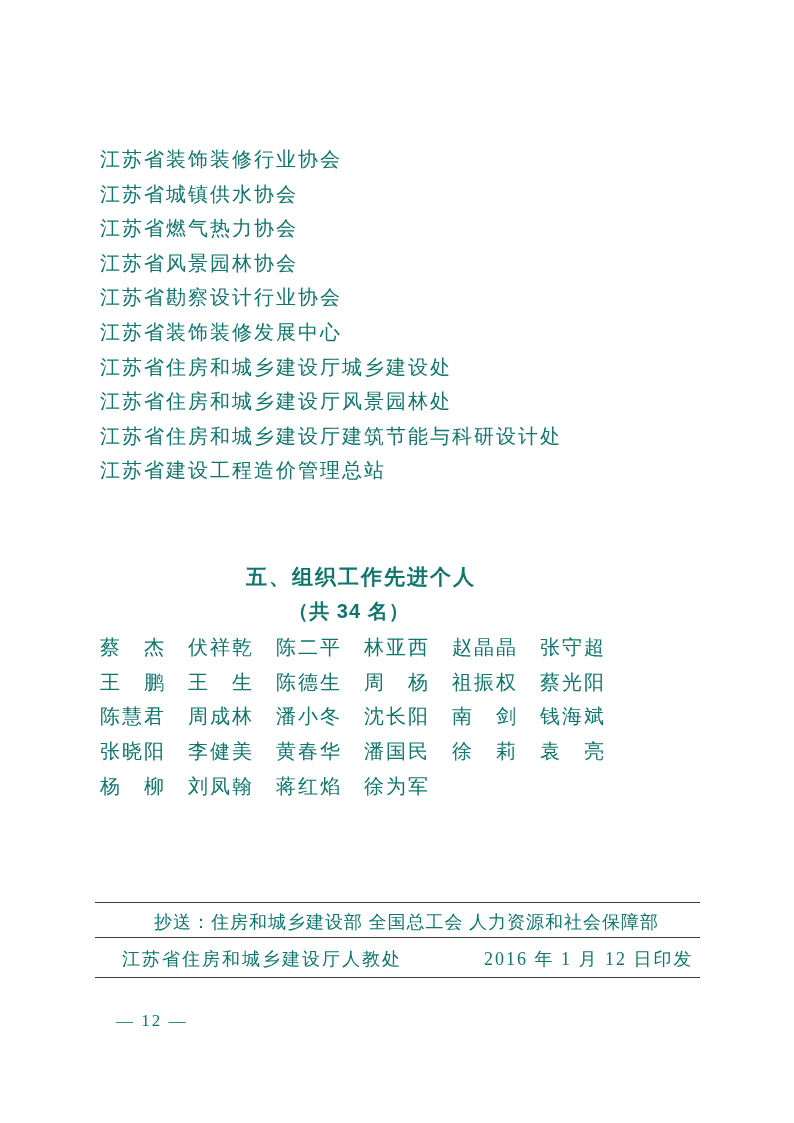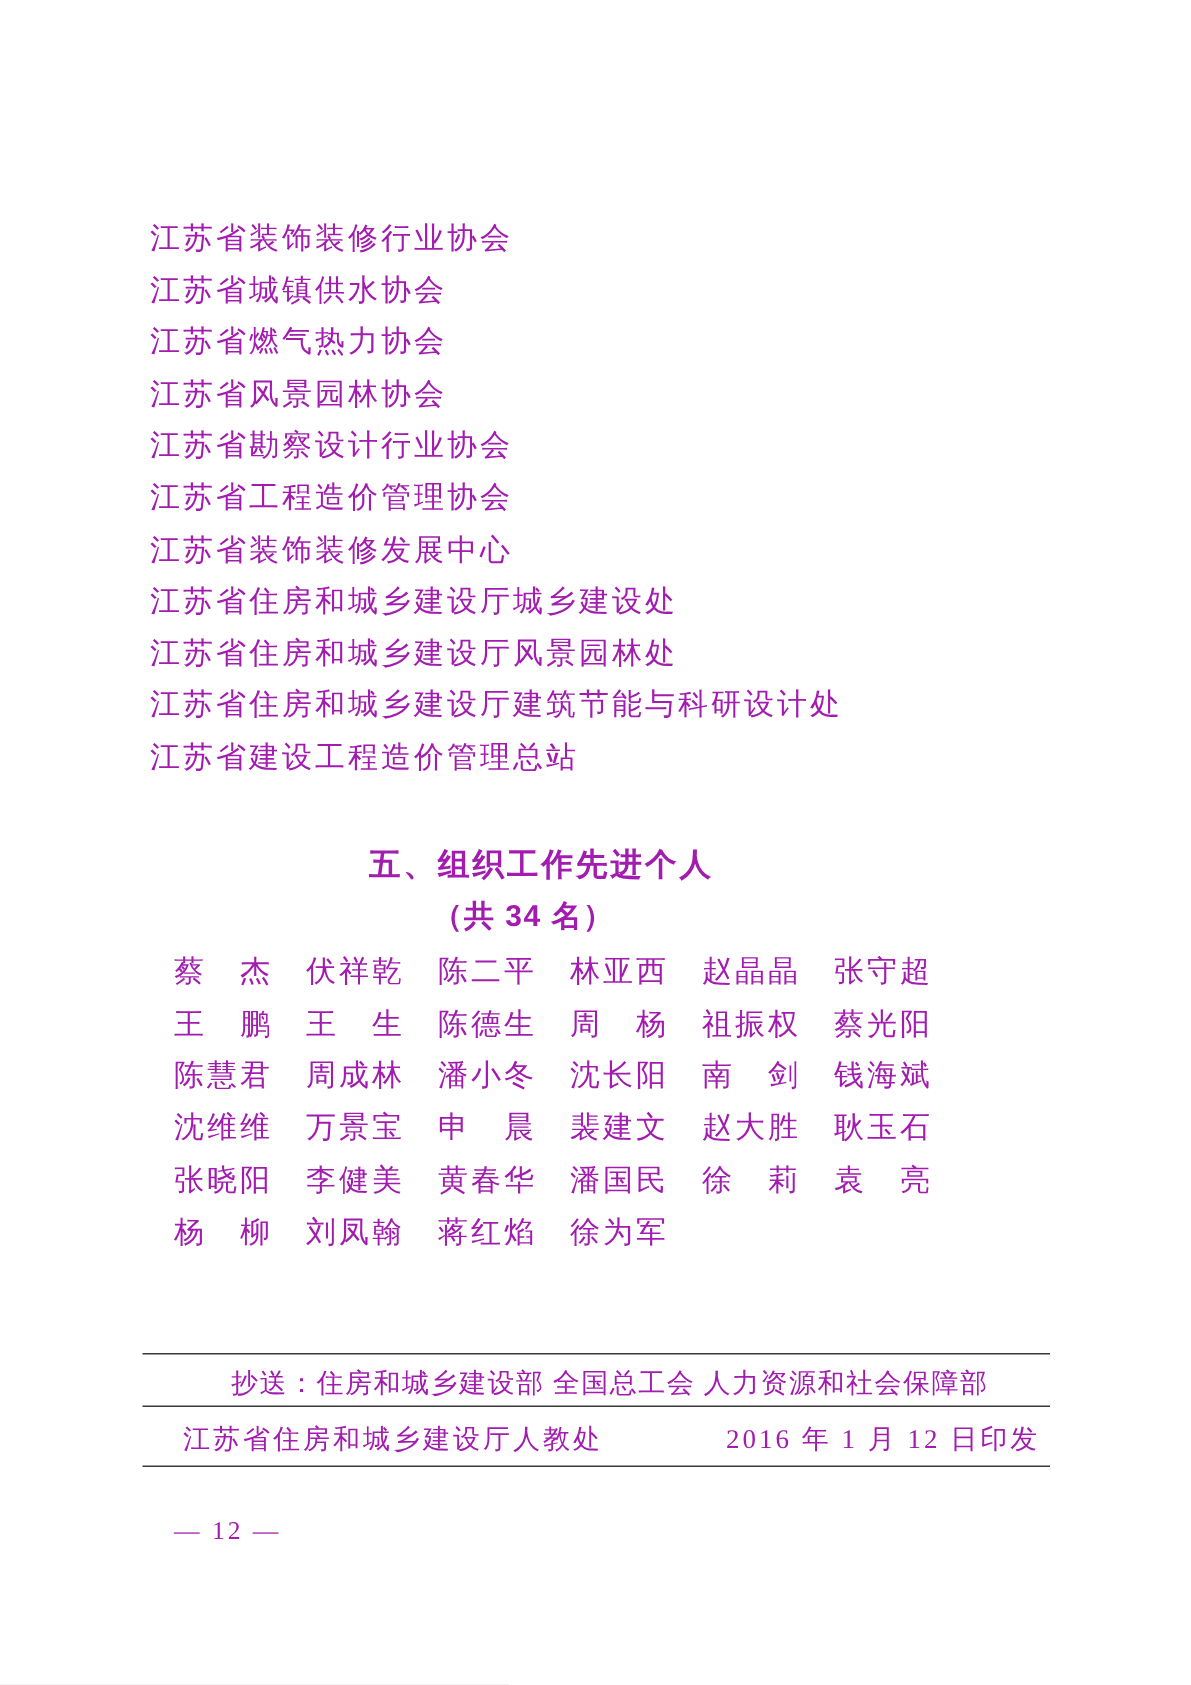--- a/index.html
+++ b/index.html
@@ -3,21 +3,21 @@
 <meta charset="utf-8">
 <style>
   html, body { margin: 0; padding: 0; background: #e8e8e8; }
   .page {
     position: relative;
     width: 794px;
     height: 1123px;
     margin: 0 auto;
     background: #ffffff;
     font-family: "Liberation Serif", "DejaVu Serif", serif;
-    color: #a21caf;
+    color: #0f766e;
     overflow: hidden;
   }
   
   .org-list {
     position: absolute;
     left: 100px;
     top: 142px;
   }
   .org-line {
     font-size: 20px;
@@ -48,21 +48,20 @@
     font-weight: bold;
     font-size: 20px;
     line-height: 30px;
     letter-spacing: 1px;
   }
   
   .names {
     position: absolute;
     left: 100px;
     top: 630px;
-    margin-left: 16px;
   }
   .name-row {
     display: flex;
     gap: 22px;
     height: 34.8px;
     align-items: center;
   }
   .name-cell {
     width: 66px;
     font-size: 20px;
@@ -123,21 +122,20 @@
 <body>
 
 <div class="page">
 
   <div class="org-list">
     <div class="org-line">江苏省装饰装修行业协会</div>
     <div class="org-line">江苏省城镇供水协会</div>
     <div class="org-line">江苏省燃气热力协会</div>
     <div class="org-line">江苏省风景园林协会</div>
     <div class="org-line">江苏省勘察设计行业协会</div>
-    <div class="org-line">江苏省工程造价管理协会</div>
     <div class="org-line">江苏省装饰装修发展中心</div>
     <div class="org-line">江苏省住房和城乡建设厅城乡建设处</div>
     <div class="org-line">江苏省住房和城乡建设厅风景园林处</div>
     <div class="org-line">江苏省住房和城乡建设厅建筑节能与科研设计处</div>
     <div class="org-line">江苏省建设工程造价管理总站</div>
   </div>
 
   <div class="section-title">五、组织工作先进个人</div>
   <div class="section-subtitle">（共 34 名）</div>
 
@@ -160,28 +158,20 @@
     </div>
     <div class="name-row">
       <span class="name-cell">陈慧君</span>
       <span class="name-cell">周成林</span>
       <span class="name-cell">潘小冬</span>
       <span class="name-cell">沈长阳</span>
       <span class="name-cell">南　剑</span>
       <span class="name-cell">钱海斌</span>
     </div>
     <div class="name-row">
-      <span class="name-cell">沈维维</span>
-      <span class="name-cell">万景宝</span>
-      <span class="name-cell">申　晨</span>
-      <span class="name-cell">裴建文</span>
-      <span class="name-cell">赵大胜</span>
-      <span class="name-cell">耿玉石</span>
-    </div>
-    <div class="name-row">
       <span class="name-cell">张晓阳</span>
       <span class="name-cell">李健美</span>
       <span class="name-cell">黄春华</span>
       <span class="name-cell">潘国民</span>
       <span class="name-cell">徐　莉</span>
       <span class="name-cell">袁　亮</span>
     </div>
     <div class="name-row">
       <span class="name-cell">杨　柳</span>
       <span class="name-cell">刘凤翰</span>

